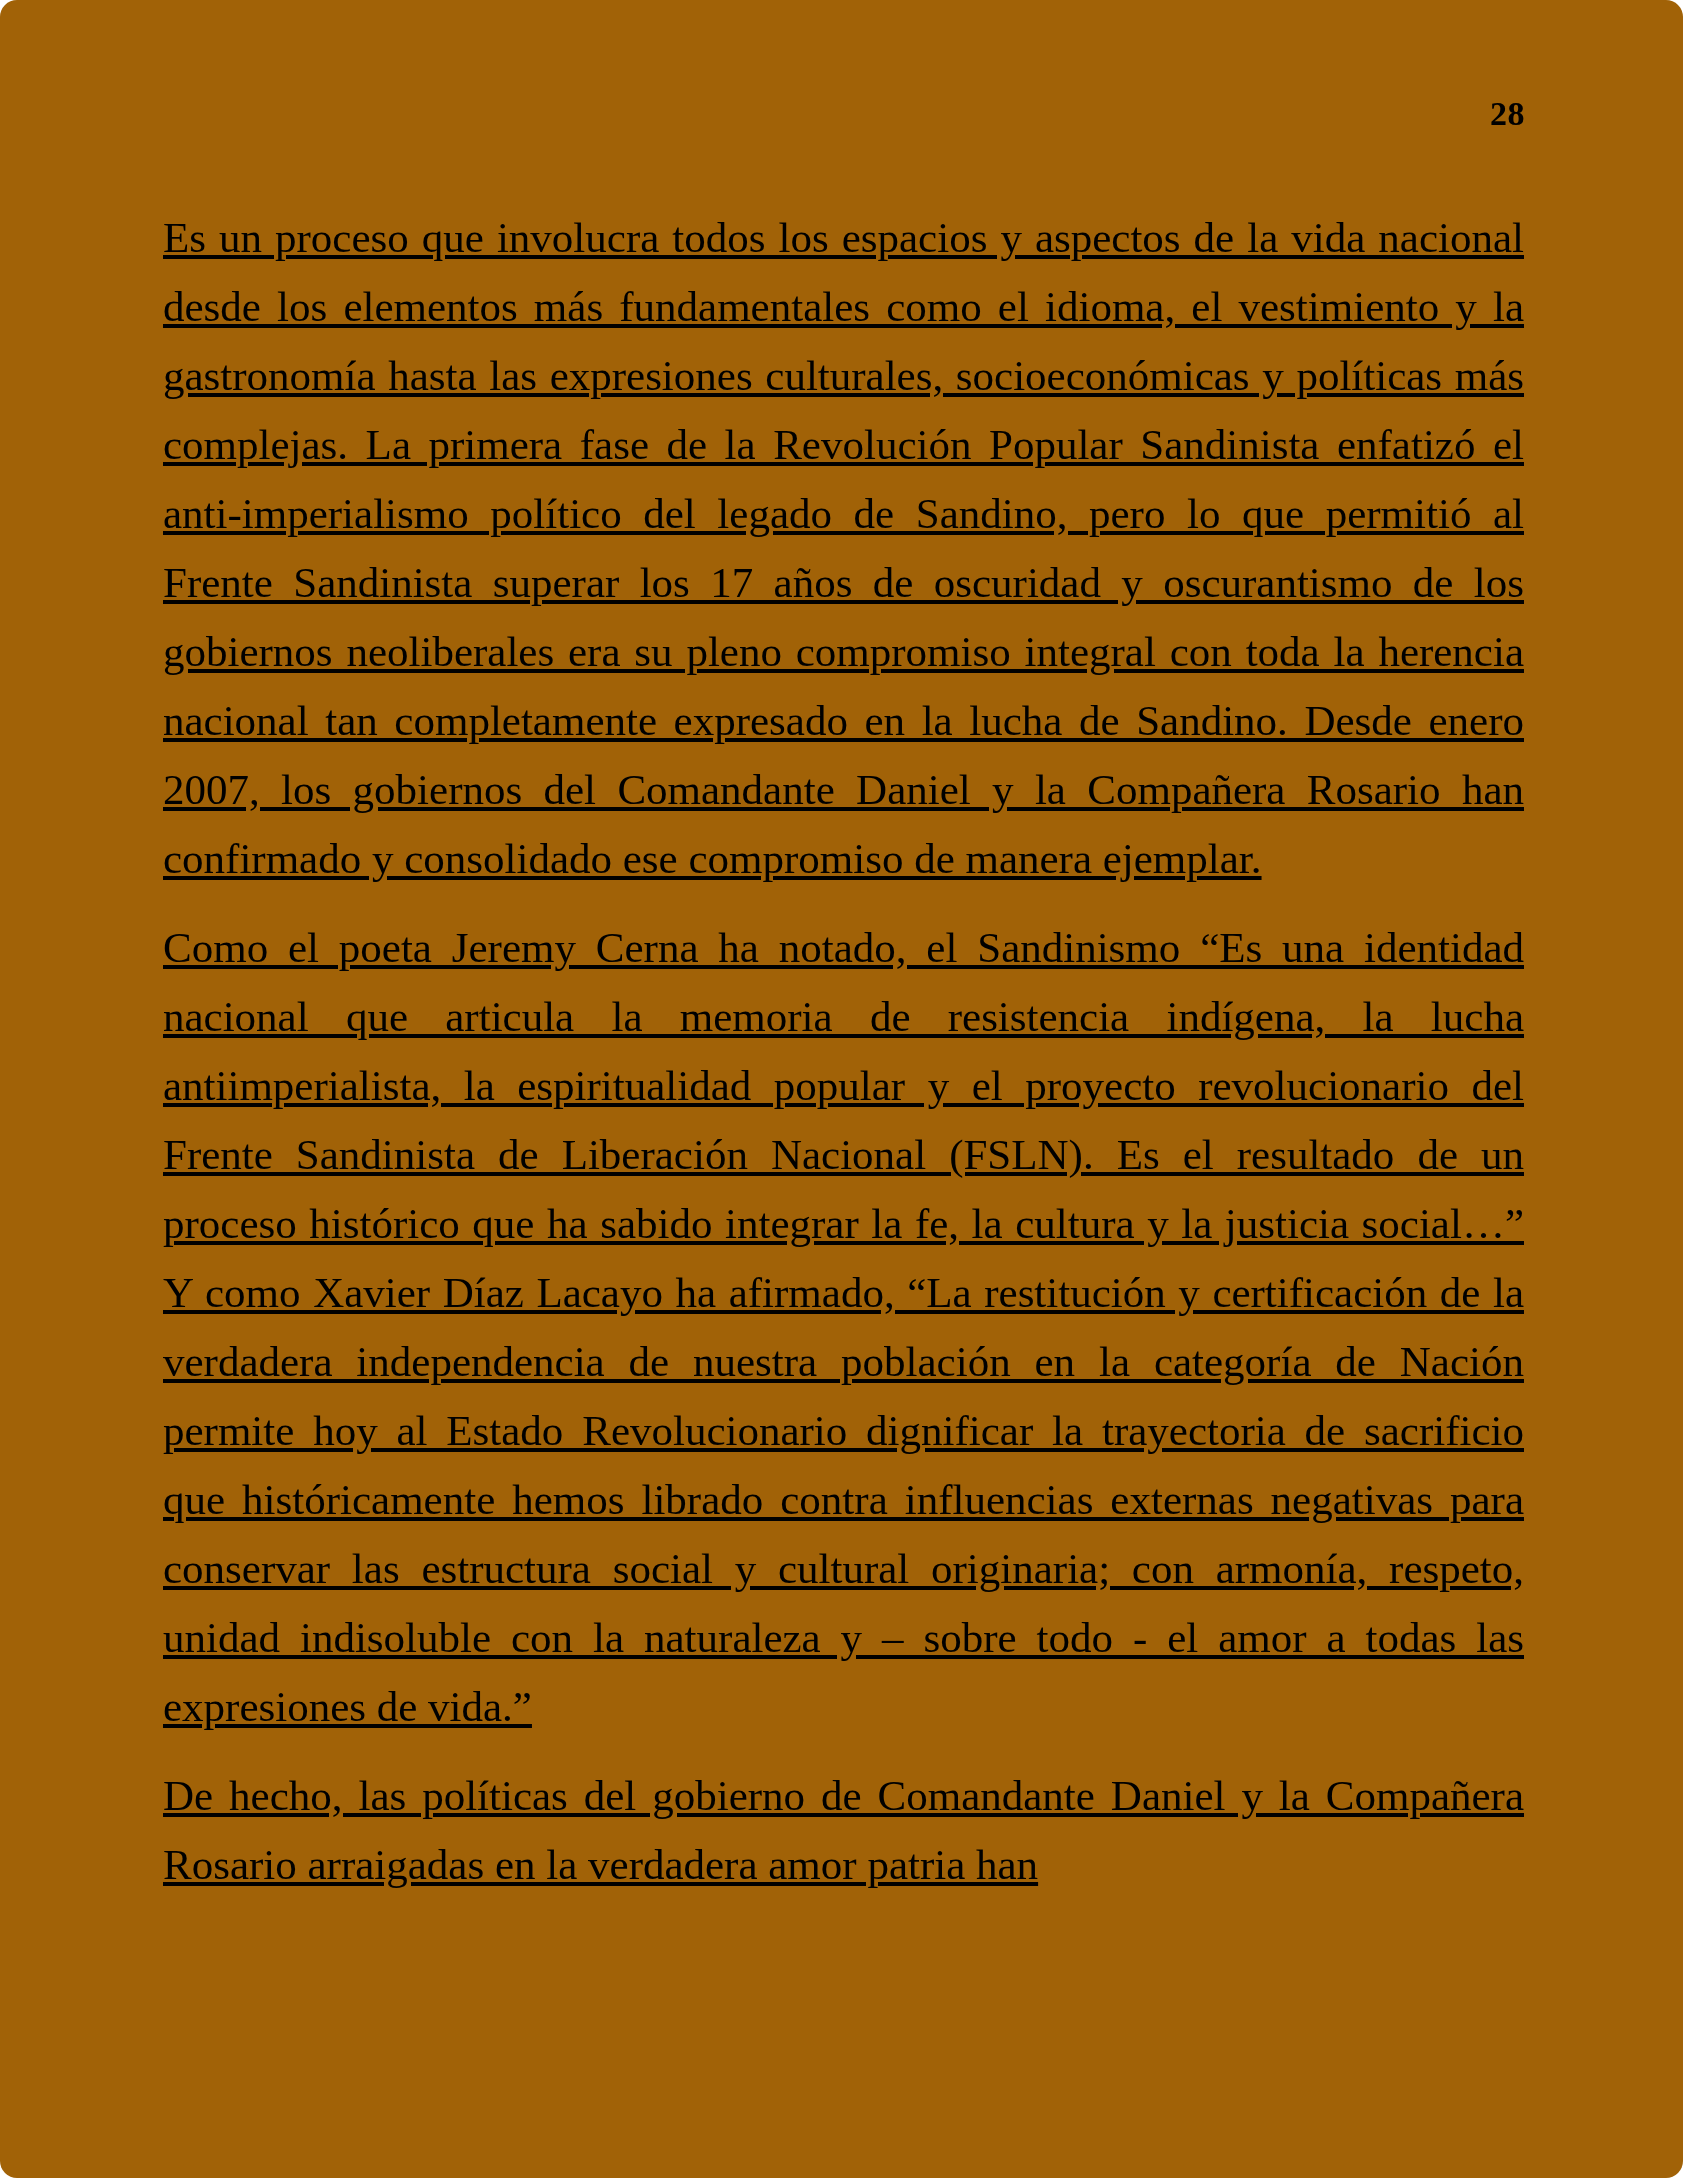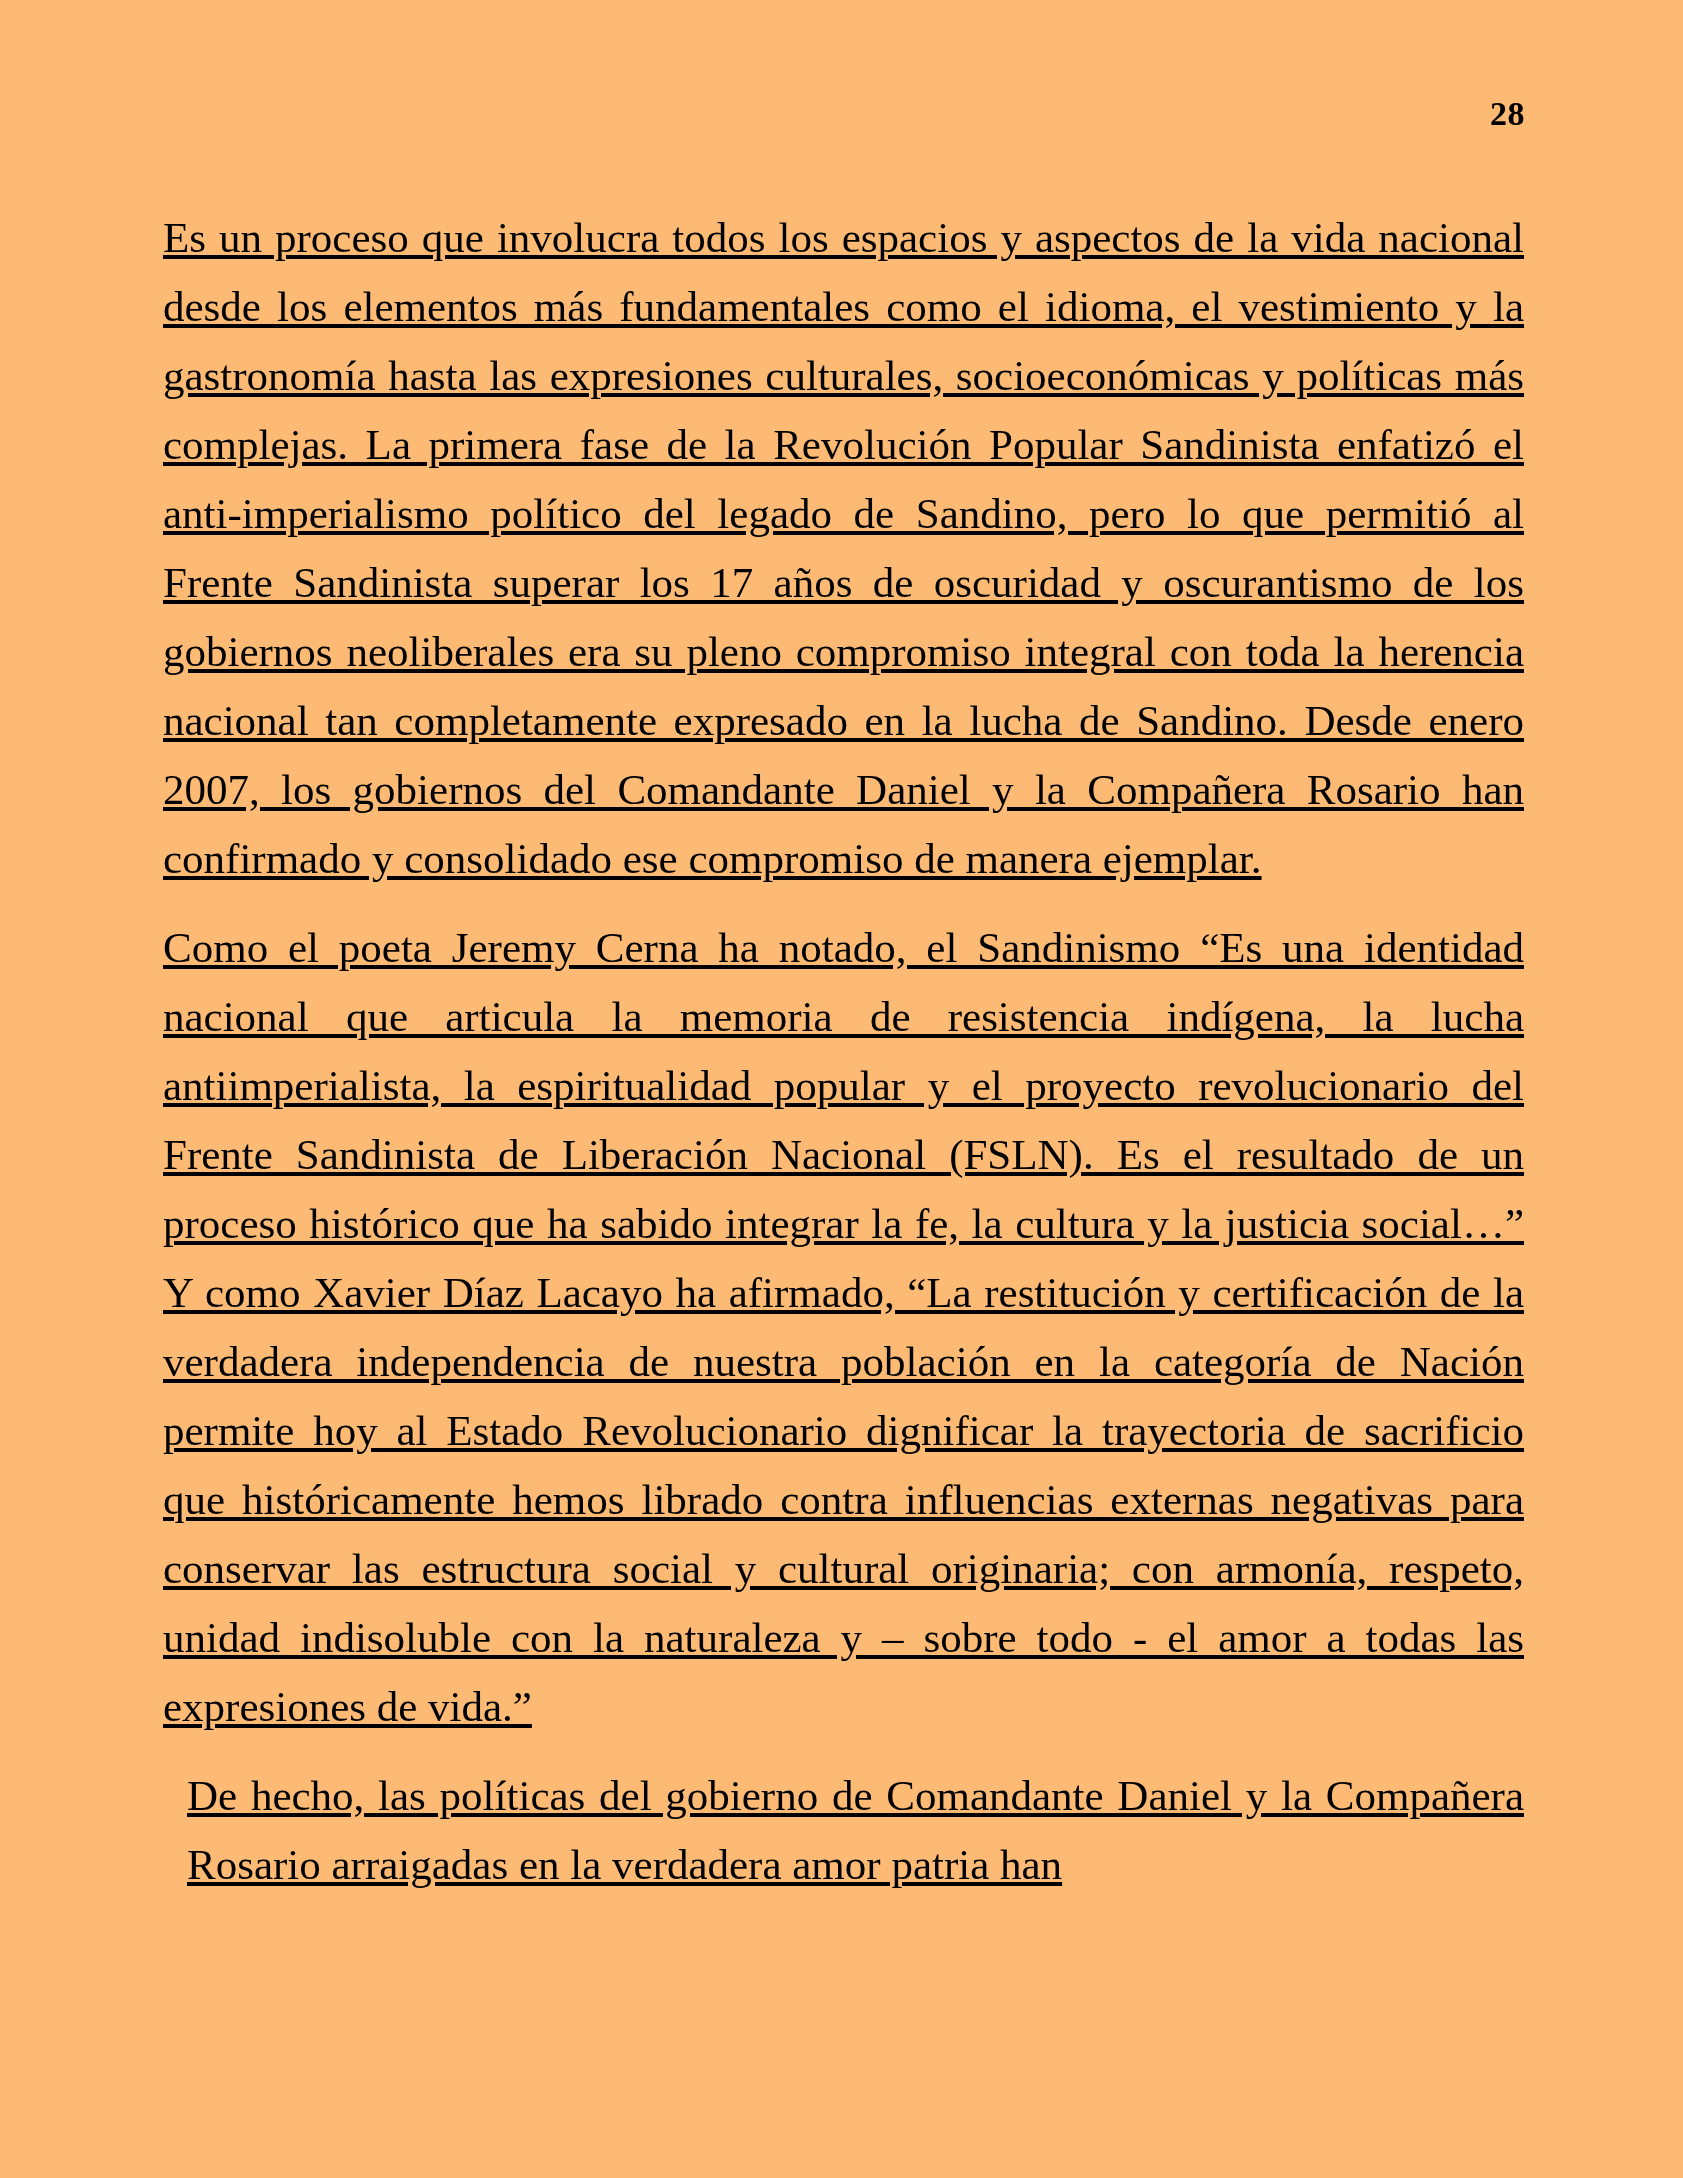--- a/index.html
+++ b/index.html
@@ -8,23 +8,24 @@
     background: #ffffff;
   }
   body {
     font-family: "Liberation Serif", "DejaVu Serif", serif;
     color: #000000;
   }
   .page {
     position: relative;
     width: 1683px;
     height: 2178px;
-    background: #fdba74;
+    background: #a16207;
     box-sizing: border-box;
     overflow: hidden;
+    border-radius: 17px;
   }
   .page-header {
     position: absolute;
     top: 91px;
     left: 163px;
     right: 158px;
     height: 46px;
   }
   .folio {
     position: absolute;
@@ -50,21 +51,20 @@
     text-justify: inter-word;
     text-indent: 0;
     hyphens: none;
     -webkit-hyphens: none;
     word-spacing: 0px;
     font-family: "Liberation Serif", "DejaVu Serif", serif;
     text-decoration: underline;
   }
   p.para:last-child {
     margin-bottom: 0;
-    margin-left: 24px;
   }
   
   p.para.truncated {
     max-height: 149px;
     overflow: hidden;
   }
 </style>
 </head>
 <body>
 

